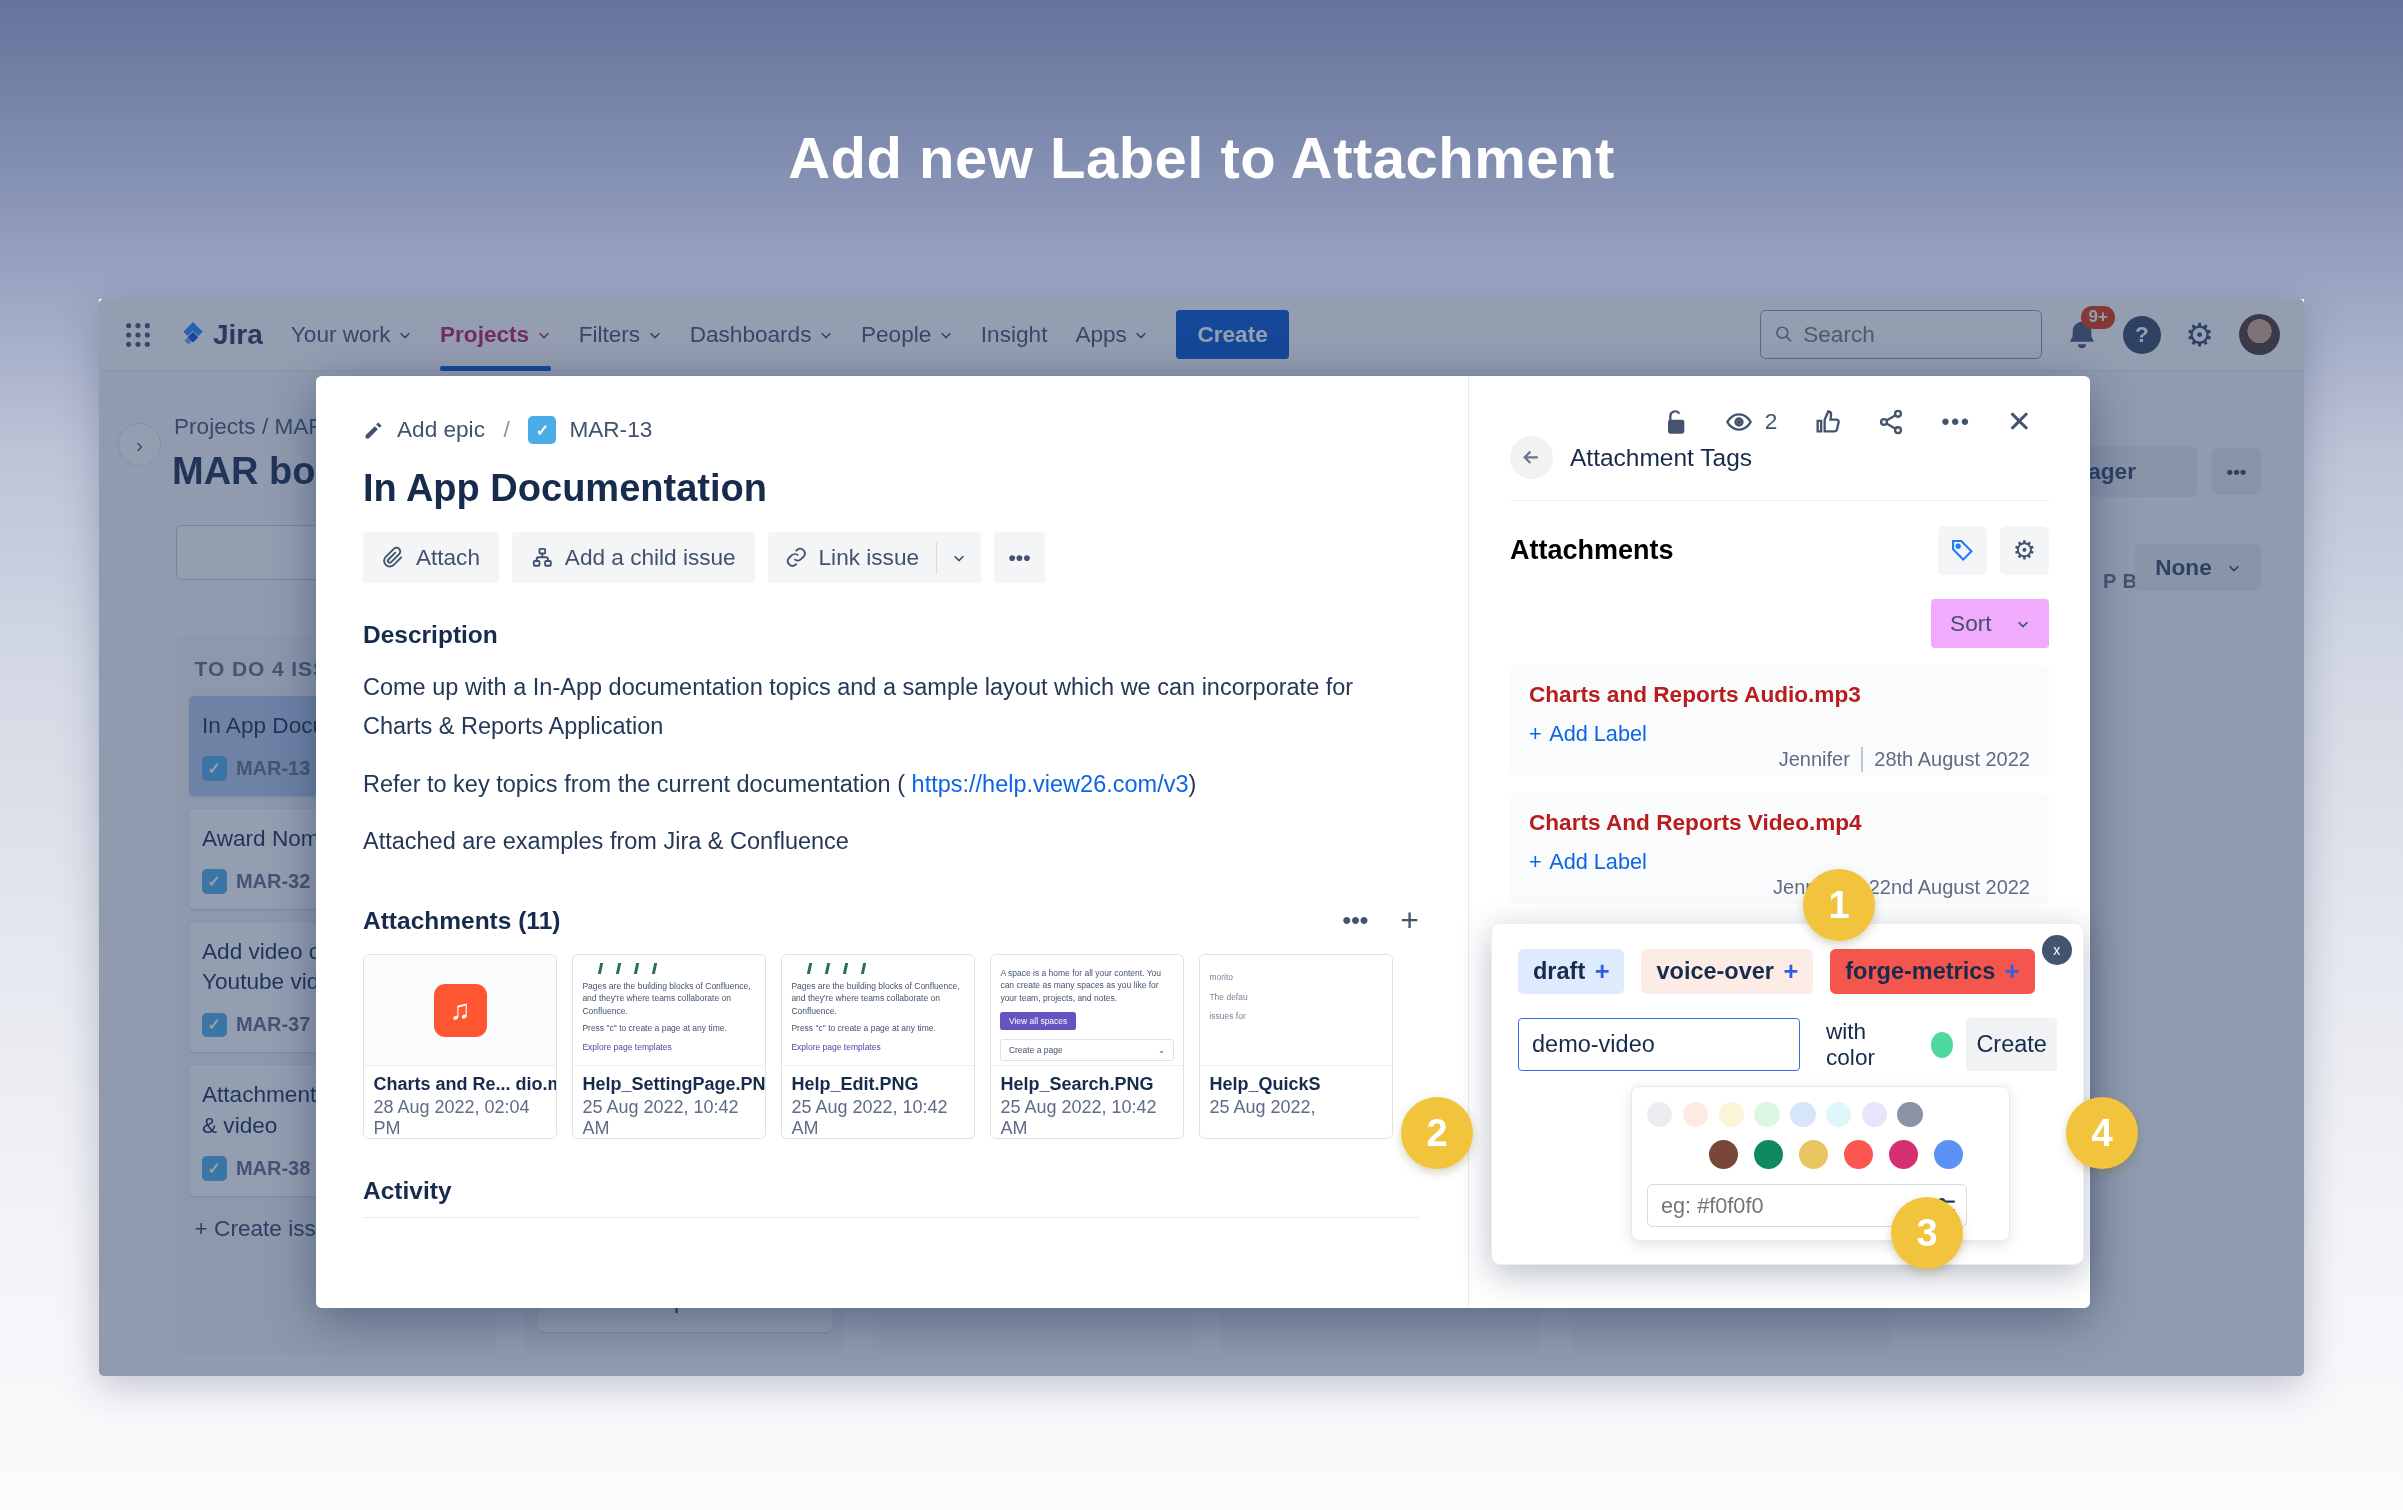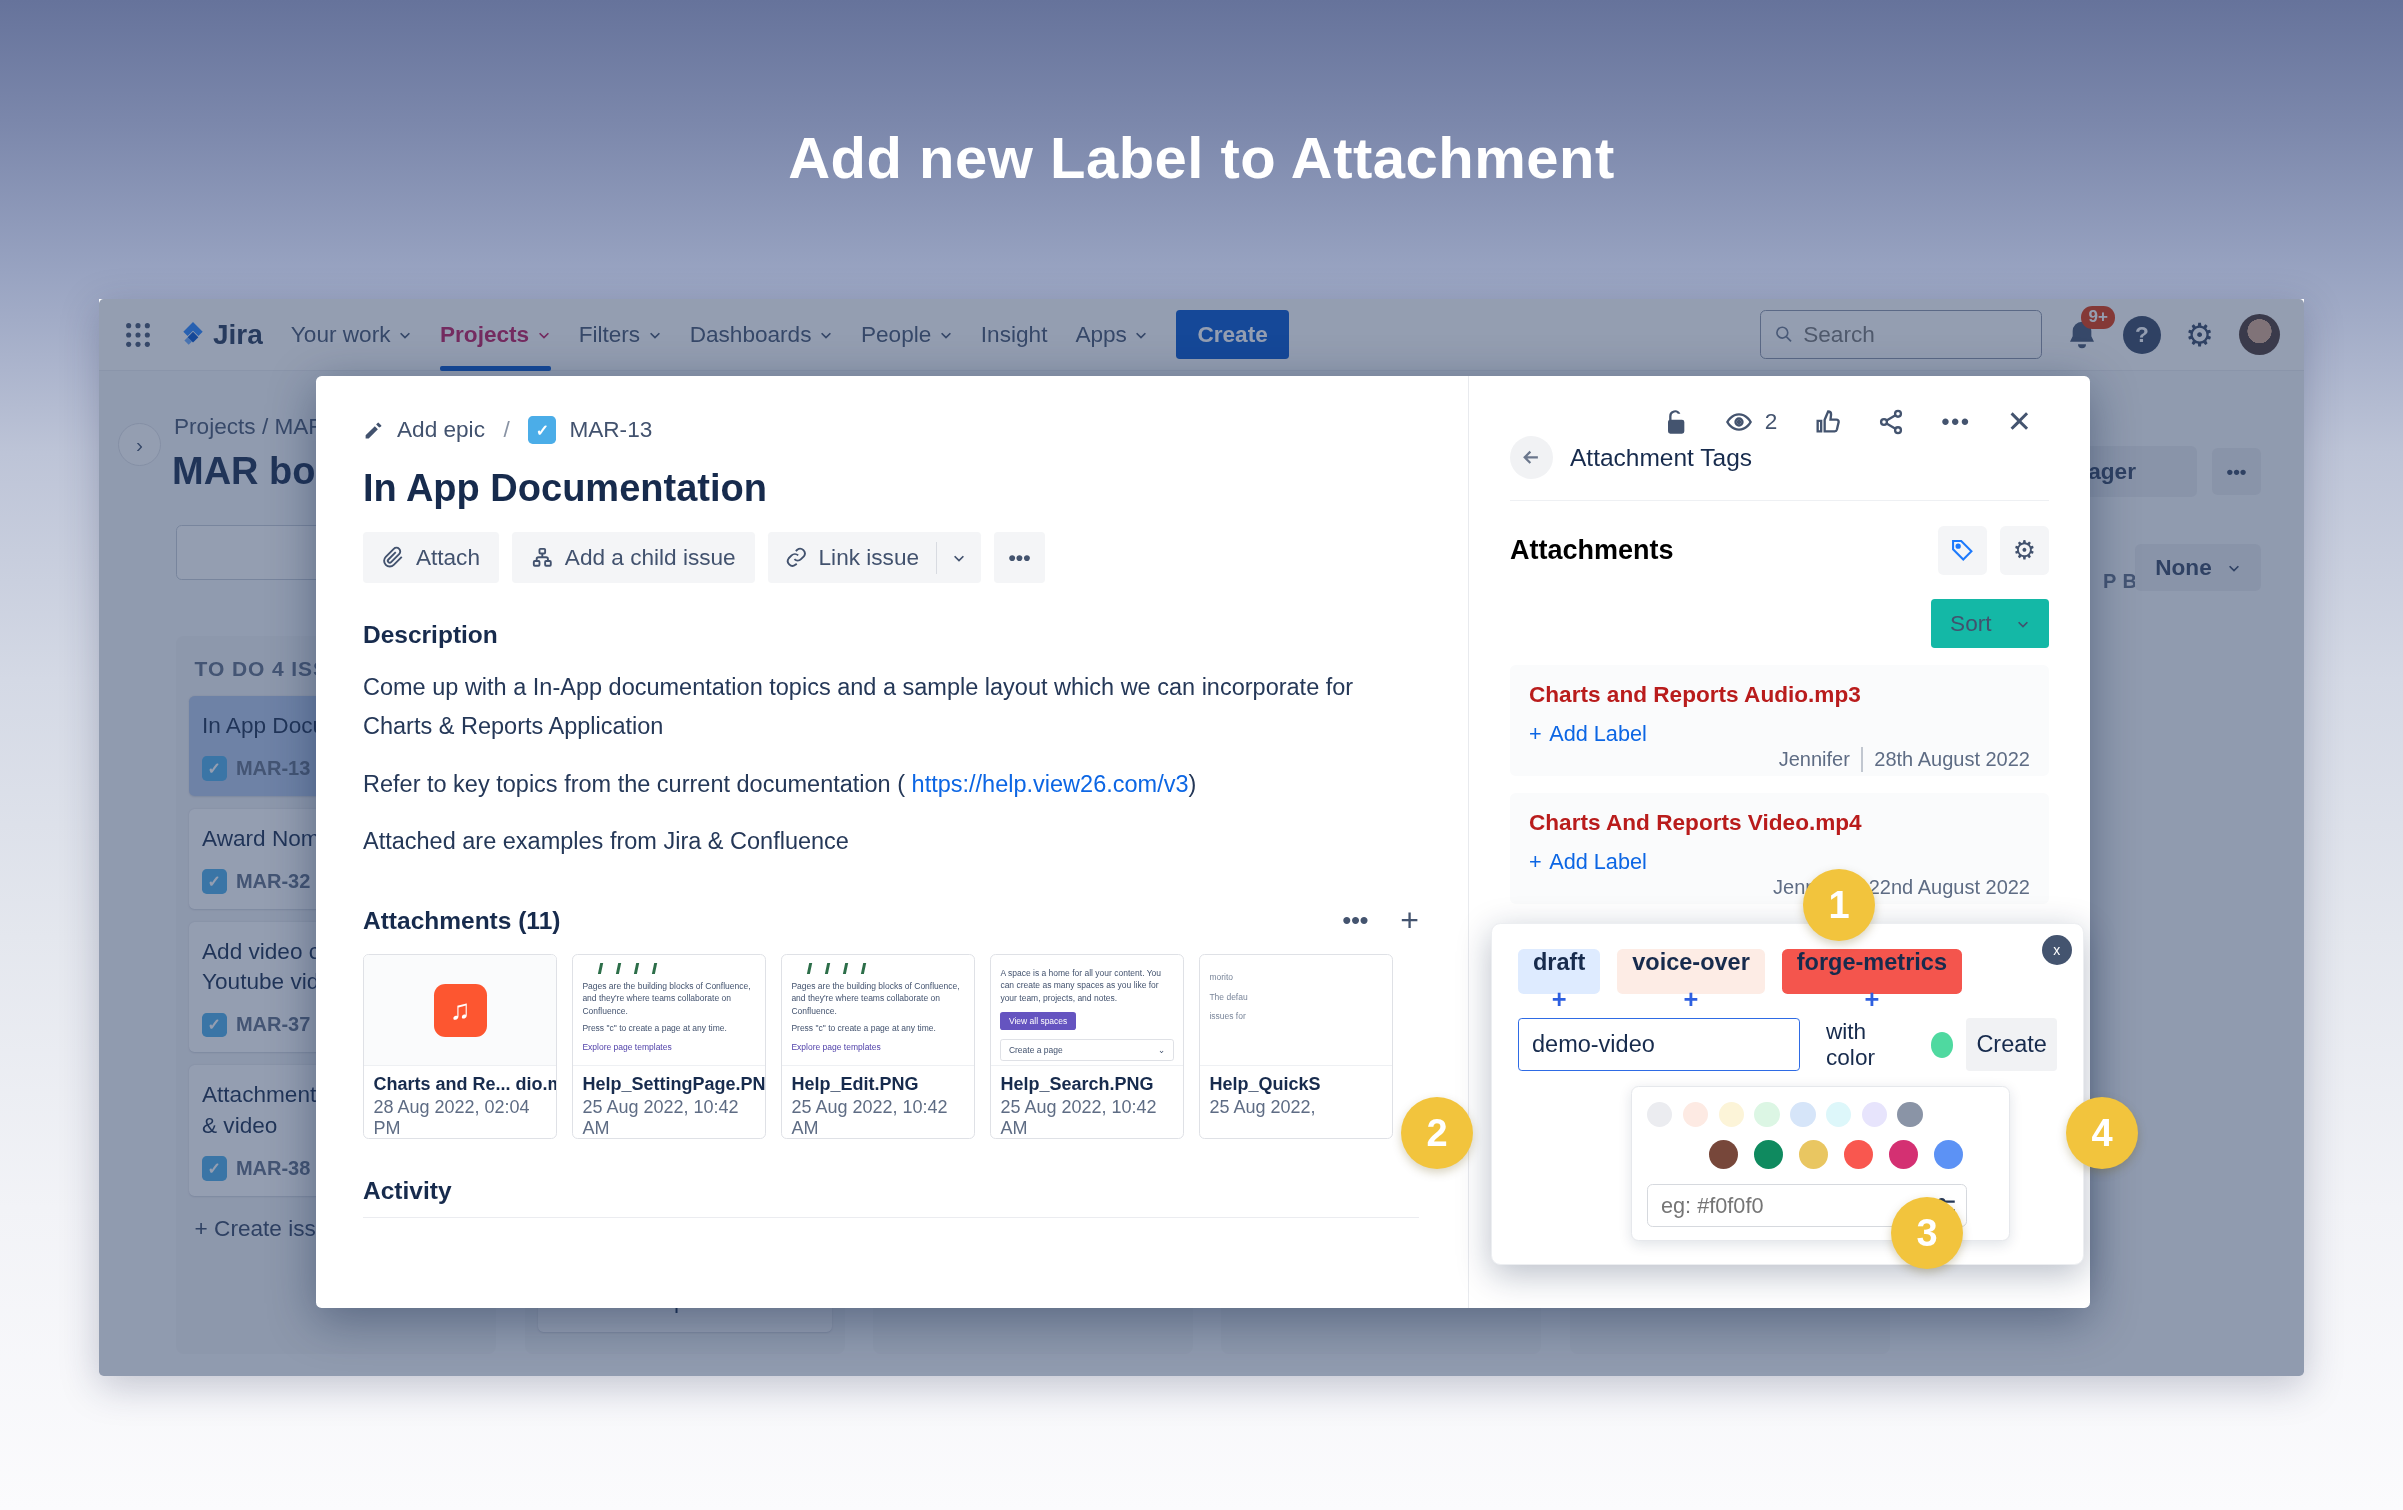--- a/index.html
+++ b/index.html
@@ -115,36 +115,36 @@
   .ptop{ display:flex; align-items:center; gap:17px; margin-top:60px; padding-bottom:21px; border-bottom:1.9px solid #eef0f3;}
   .backbtn{ width:43px; height:43px; border-radius:50%; background:#f1f2f4; border:none; color:#44546f;
     display:flex; align-items:center; justify-content:center;}
   .ptitle{ font-size:24.5px; color:#172b4d;}
   .atts-row{ display:flex; align-items:center; margin-top:24.5px;}
   .atts-row h3{ font-size:27px; color:#000000;}
   .atts-row .sp{ flex:1;}
   .iconbtn{ width:49px; height:49px; border:none; border-radius:5.6px; background:#f4f5f7; color:#42526e;
     display:flex; align-items:center; justify-content:center; margin-left:13px; font-size:26px;}
   .sortrow{ display:flex; justify-content:flex-end; margin-top:24.5px;}
-  .sortsel{ display:flex; align-items:center; gap:24.5px; background:#14b8a6; border-radius:3.8px; height:49px;
+  .sortsel{ display:flex; align-items:center; gap:24.5px; background:#f0abfc; border-radius:3.8px; height:49px;
     padding:0 19px; font-size:22.6px; color:#42526e;}
   .pitem{ background:#fafbfc; border-radius:5.6px; padding:17px 19px 13px; margin-top:17px; height:111px;
     display:flex; flex-direction:column;}
   .pitem .nm{ font-size:22.6px; font-weight:bold; color:#b91c1c;}
   .addlabel{ display:flex; align-items:center; gap:7.5px; color:#0c66e4; font-size:21.7px; margin-top:13px;}
   .meta{ margin-top:auto; align-self:flex-end; font-size:20px; color:#5e6c84; display:flex; align-items:center; gap:11.3px;}
   .meta .vbar{ width:1.9px; height:24.5px; background:#c1c7d0;}
   
   .popup{ position:relative; width:593px; margin:19px 0 0 -19px; background:#fff; border-radius:9.4px;
     border:0.9px solid #eceef1; box-shadow:0 9.4px 34px rgba(9,30,66,.28); padding:24.5px 26px 22.6px; }
   .pclose{ position:absolute; top:11.3px; right:11.3px; width:30px; height:30px; border-radius:50%;
     background:#44546f; color:#fff; font-size:14px; display:flex; align-items:center; justify-content:center; border:none;}
   .chips{ display:flex; gap:17px;}
   .chip{ display:flex; align-items:center; gap:9.4px; height:45px; border-radius:5.6px; padding:0 15px;
-    font-size:23.5px; font-weight:bold; color:#172b4d;flex-direction:column;}
+    font-size:23.5px; font-weight:bold; color:#172b4d;}
   .chip .pl{ color:#2d5fe0; font-size:25.4px; font-weight:bold;}
   .crow{ display:flex; align-items:center; margin-top:24.5px; gap:13px;}
   .labelinput{ width:282px; height:53px; border:1.9px solid #2e6be5; border-radius:3.8px; font-size:23.5px;
     color:#172b4d; padding:0 13px; outline:none;}
   .withcolor{ font-size:22.6px; color:#172b4d; margin-left:13px;}
   .cdot{ width:26px; height:26px; border-radius:50%; margin-left:9.4px;}
   .createbtn{ margin-left:auto; width:105px; height:53px; background:#f1f2f4; border:none; border-radius:3.8px;
     font-size:23.5px; color:#172b4d; cursor:pointer;}
   .palette{ width:379px; margin:15px 0 0 113px; border:0.9px solid #e6e8ec; border-radius:7.5px;
     box-shadow:0 3.8px 13px rgba(9,30,66,.12); padding:15px 15px 13px; background:#fff;}

